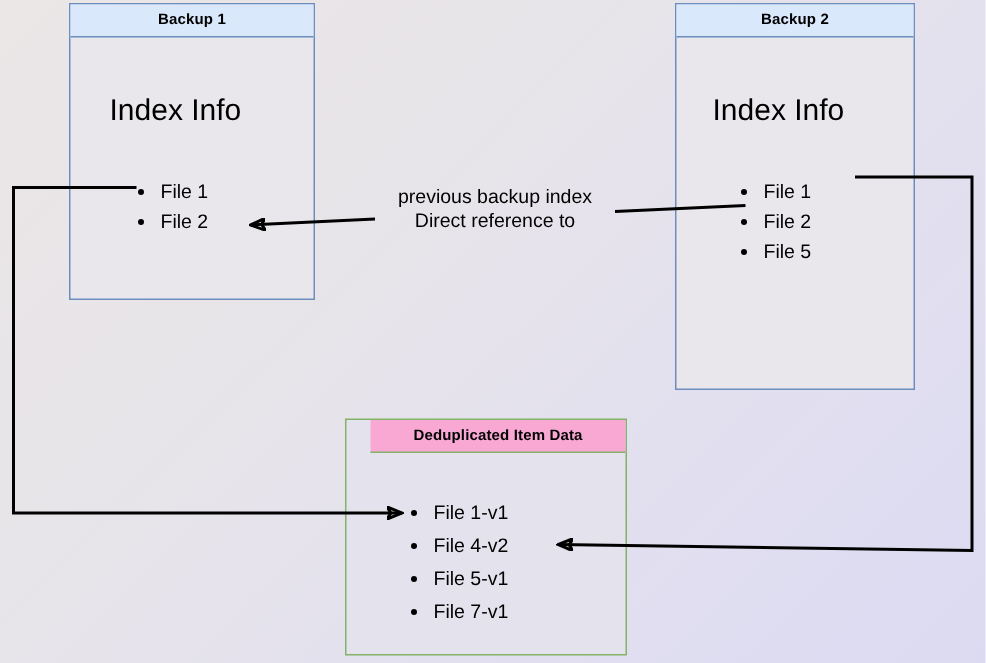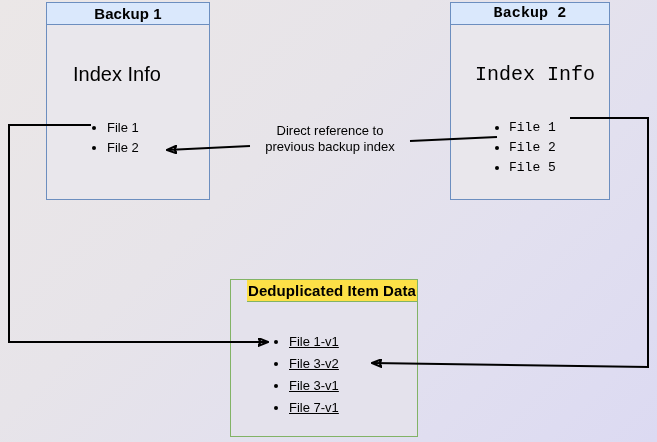--- a/index.html
+++ b/index.html
@@ -28,38 +28,38 @@
     position: absolute;
     box-sizing: border-box;
     border: 1px solid #6c8ebf;
     background: #e9e7ec;
   }
   .lane-header {
     box-sizing: border-box;
     height: 22px;
     line-height: 21px;
     text-align: center;
-    font-size: 15px;
+    font-size: 10px;
     font-weight: bold;
     letter-spacing: 0.1px;
     background: #dae8fc;
     border-bottom: 1px solid #6c8ebf;
     color: #000;
   }
   .lane-body {
     position: relative;
     height: calc(100% - 22px);
   }
 
   .lane.green {
     border-color: #82b366;
     background: #e4e2ec;
   }
   .lane.green > .lane-header {
-    background: #fde047;
+    background: #f9a8d4;
     border-bottom-color: #82b366;
     margin-left: 16px;
   }
 
   
   .index-label {
     position: absolute;
     font-size: 20px;
     white-space: nowrap;
   }
@@ -70,21 +70,20 @@
     padding: 0 0 0 14px;
     list-style: disc outside;
     font-size: 13px;
     line-height: 20px;
   }
   ul.file-list li {
     white-space: nowrap;
   }
   ul.file-list.dense {
     line-height: 22px;
-    text-decoration: underline;
   }
 
   .edge-label {
     position: absolute;
     font-size: 13px;
     line-height: 16px;
     text-align: center;
     white-space: nowrap;
   }
 
@@ -113,47 +112,47 @@
     <div class="lane-header">Backup 1</div>
     <div class="lane-body">
       <div class="index-label" style="left:26px; top:38px;">Index Info</div>
       <ul class="file-list" style="left:46px; top:93px;">
         <li>File 1</li>
         <li>File 2</li>
       </ul>
     </div>
   </div>
 
-  <div class="lane" style="left:450px; top:2px; width:160px; height:198px;font-family:Liberation Mono, monospace;">
+  <div class="lane" style="left:450px; top:2px; width:160px; height:258px;">
     <div class="lane-header">Backup 2</div>
     <div class="lane-body">
       <div class="index-label" style="left:24px; top:38px;">Index Info</div>
       <ul class="file-list" style="left:44px; top:93px;">
         <li>File 1</li>
         <li>File 2</li>
         <li>File 5</li>
       </ul>
     </div>
   </div>
 
   <div class="lane green" style="left:230px; top:279px; width:188px; height:158px;">
     <div class="lane-header">Deduplicated Item Data</div>
     <div class="lane-body">
       <ul class="file-list dense" style="left:44px; top:29px;">
         <li>File 1-v1</li>
-        <li>File 3-v2</li>
-        <li>File 3-v1</li>
+        <li>File 4-v2</li>
+        <li>File 5-v1</li>
         <li>File 7-v1</li>
       </ul>
     </div>
   </div>
 
   <div class="edge-label" style="left:250px; top:123px; width:160px;">
+    <div>previous backup index</div>
     <div>Direct reference to</div>
-    <div>previous backup index</div>
   </div>
 
   <svg id="connectors" viewBox="0 0 657 442" xmlns="http://www.w3.org/2000/svg">
     <defs>
       <marker id="arrowEnd" markerWidth="11" markerHeight="9" refX="10" refY="4.5" orient="auto" markerUnits="userSpaceOnUse">
         <path d="M0,0.4 L10,4.5 L0,8.6 L2.6,4.5 Z" fill="#000000" stroke="none"></path>
       </marker>
     </defs>
 
     <path d="M91,125 L9,125 L9,342 L268,342" marker-end="url(#arrowEnd)"></path>

